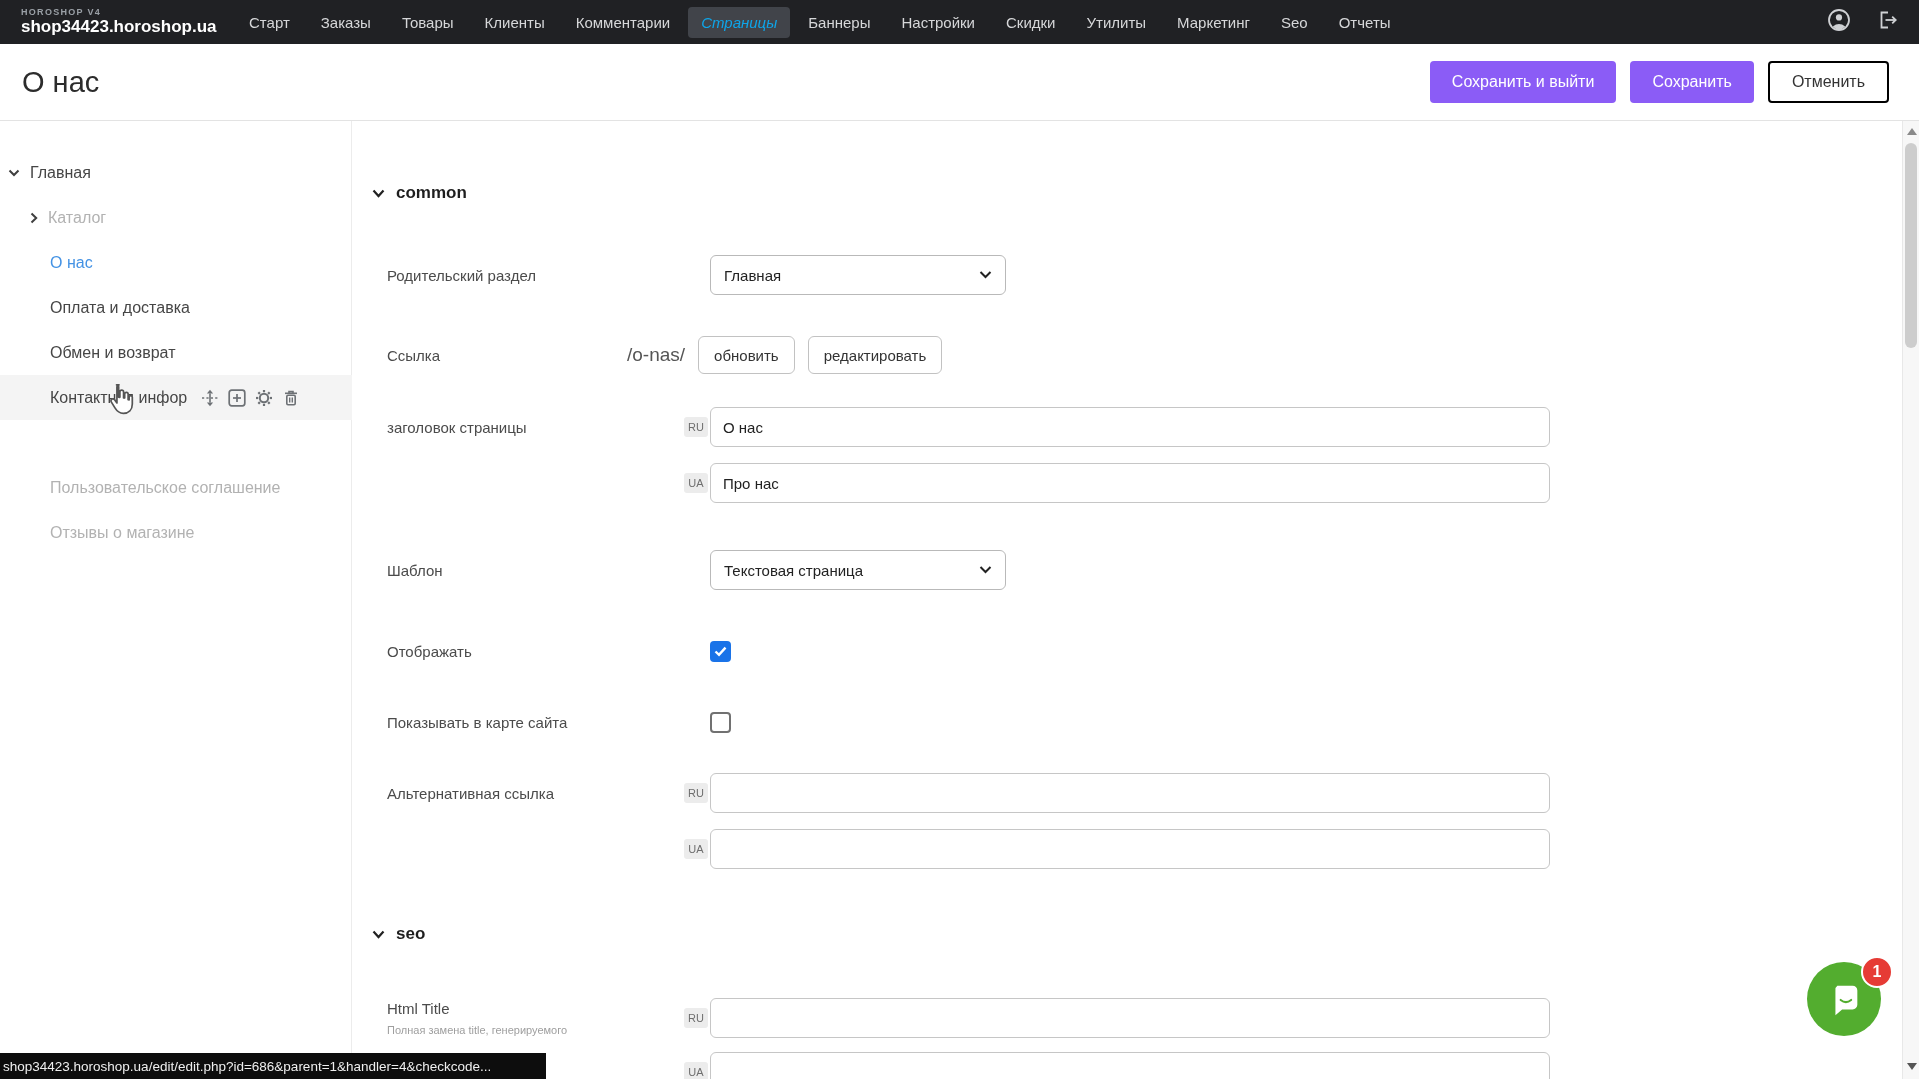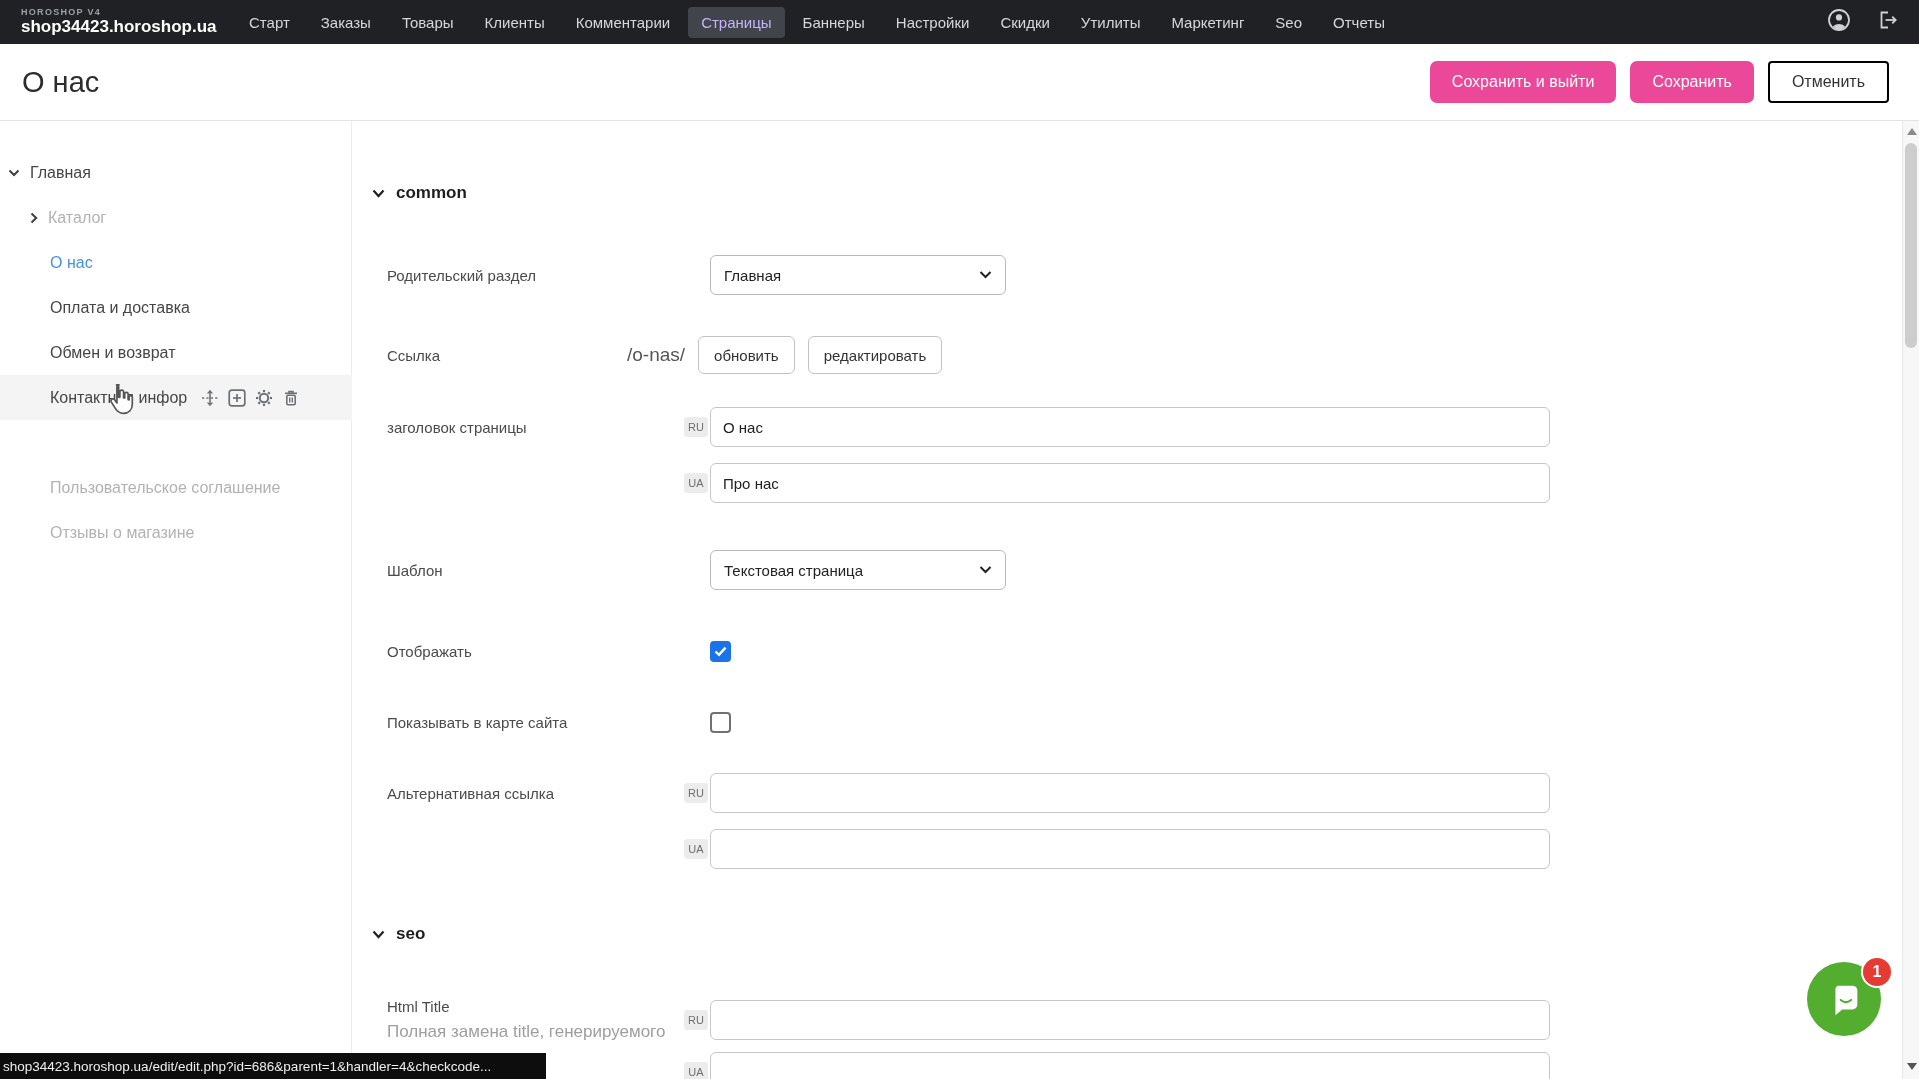--- a/index.html
+++ b/index.html
@@ -7,31 +7,31 @@
   .screen { position:relative; width:1919px; height:1079px; background:#fff; overflow:hidden; }
 
   
   .topbar { position:absolute; top:0; left:0; width:1919px; height:44px; background:#202124;
             display:flex; align-items:center; z-index:40; }
   .logo { margin-left:21px; width:215px; color:#fff; line-height:1.05; }
   .logo-small { display:block; font-size:9px; font-weight:bold; letter-spacing:1.3px; color:#9aa0a6; }
   .logo-domain { display:block; font-size:17px; font-weight:bold; }
   .menu { display:flex; gap:5px; align-items:center; }
   .menu-item { color:#d6d7d9; font-size:15px; padding:7px 13px; border-radius:4px; white-space:nowrap; }
-  .menu-item.active { background:#41444a; color:#c4b5fd; }
+  .menu-item.active { background:#41444a; color:#0ea5e9;font-style:italic; }
   .topbar-icons { margin-left:auto; display:flex; align-items:center; gap:26px; margin-right:20px; }
 
   
   .header { position:absolute; top:44px; left:0; width:1919px; height:77px; background:#fff;
             border-bottom:1px solid #e3e3e3; display:flex; align-items:center; z-index:10; }
   .page-title { margin-left:22px; font-size:29px; color:#2c2c2c; }
   .header-buttons { margin-left:auto; margin-right:30px; display:flex; gap:14px; }
   .btn { height:42px; border-radius:4px; font-size:16px; padding:0 22px; border:none;
          font-family:inherit; display:flex; align-items:center; }
-  .btn.primary { background:#ec4899; color:#fff;border-radius:7px; }
+  .btn.primary { background:#8b5cf6; color:#fff; }
   .btn.secondary { background:#fff; color:#333; border:2px solid #000000; }
 
   
   .sidebar { position:absolute; top:121px; left:0; width:352px; height:958px; background:#fff;
              border-right:1px solid #ececec; }
   .tree-item { position:absolute; left:0; width:352px; height:45px; display:flex; align-items:center;
                font-size:16px; color:#464646; }
   .tree-item .chev { flex:0 0 auto; margin-right:10px; }
   .pl8  { padding-left:8px; }
   .pl30 { padding-left:30px; }
@@ -44,21 +44,21 @@
   .hand-cursor { position:absolute; left:105px; top:262px; z-index:6; }
 
   
   .main { position:absolute; top:121px; left:352px; width:1550px; height:958px; background:#fff; }
   .section-head { position:absolute; left:20px; display:flex; align-items:center; gap:11px;
                   font-size:17px; font-weight:bold; color:#1e1e1e; }
   .frow { position:absolute; left:35px; display:flex; align-items:center; }
   .flabel { width:297px; font-size:15px; color:#4b4b4b; flex:0 0 auto; }
   .flabel.wide { width:323px; }
   .flabel.link { width:240px; }
-  .flabel .hint { display:block; font-size:17px; color:#9e9e9e; margin-top:7px; }
+  .flabel .hint { display:block; font-size:11px; color:#9e9e9e; margin-top:7px; }
   .lang-badge { width:24px; flex:0 0 auto; font-size:11px; color:#6e6e6e; background:#ececec;
                 border-radius:3px; text-align:center; padding:4px 0; margin-right:2px; }
   .tinput { width:840px; height:40px; border:1px solid #c6c6c6; border-radius:6px; font-size:15px;
             padding:0 12px; color:#222; font-family:inherit; background:#fff; }
   .sel { width:296px; height:40px; border:1px solid #b9b9b9; border-radius:6px; background:#fff;
          display:flex; align-items:center; justify-content:space-between; padding:0 13px;
          font-size:15px; color:#222; }
   .link-path { font-size:19px; color:#555; margin-right:13px; }
   .mini-btn { height:38px; border:1px solid #c2c2c2; border-radius:6px; background:#fff;
               font-size:15px; color:#333; padding:0 15px; margin-right:13px; font-family:inherit; }

